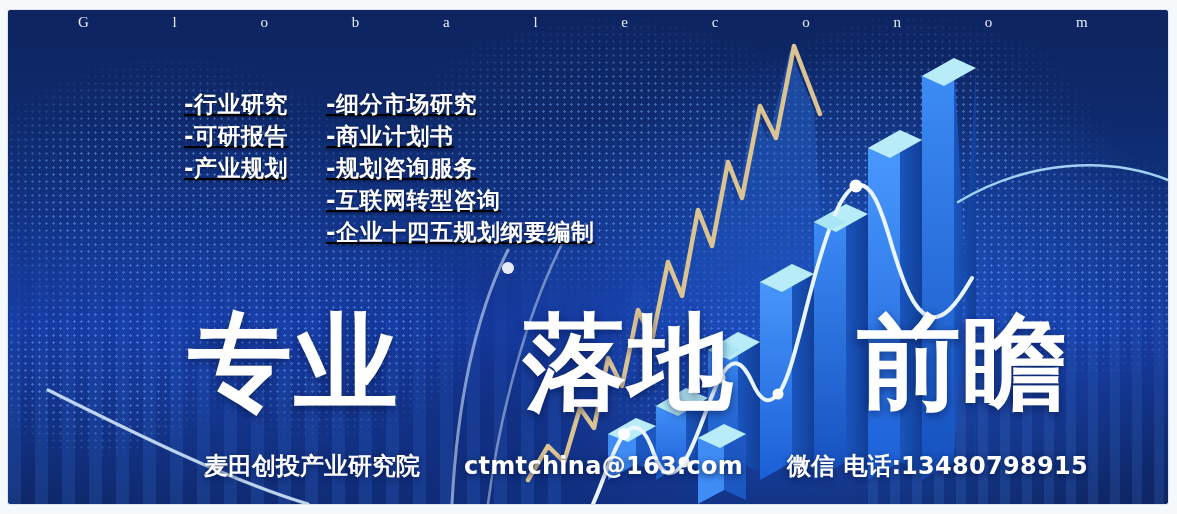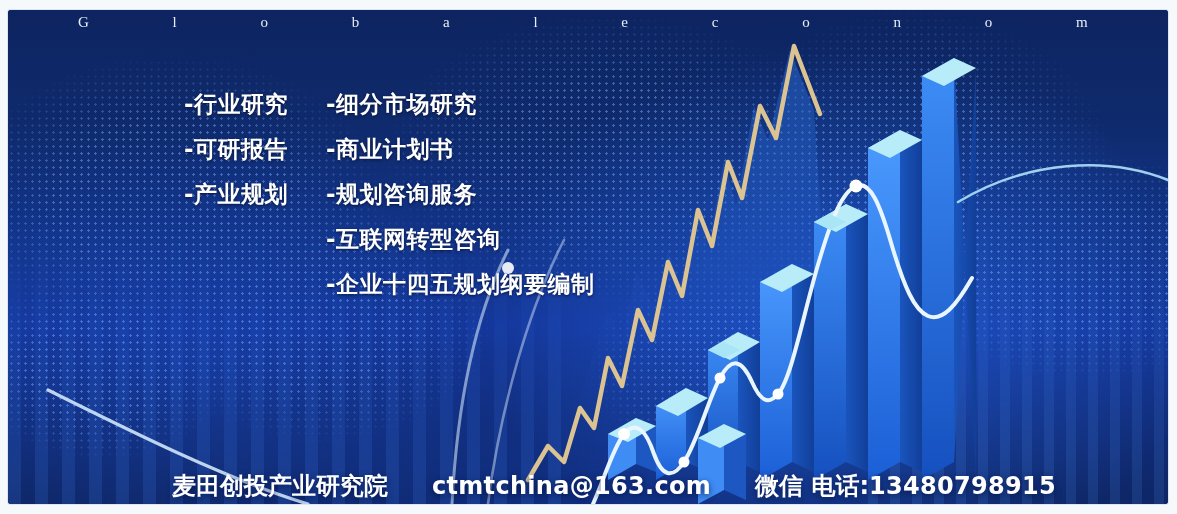--- a/index.html
+++ b/index.html
@@ -96,21 +96,21 @@
     letter-spacing:40px;
     white-space:nowrap;
     font-family:"Liberation Serif","DejaVu Serif",serif;
   }
 
   #bullets{
     position:absolute;left:176px;top:80px;
     display:flex;
     gap:38px;
   }
-  .bul-col{display:flex;flex-direction:column;gap:16px;}
+  .bul-col{display:flex;flex-direction:column;gap:3px;text-decoration:underline;}
   .bul{
     color:#ffffff;
     font-size:23px;
     line-height:29px;
     font-weight:700;
     white-space:nowrap;
     text-shadow:0 1px 3px rgba(0,10,40,.75);
     letter-spacing:.5px;
   }
 
@@ -120,28 +120,27 @@
     font-size:104px;
     line-height:104px;
     font-weight:700;
     white-space:nowrap;
     letter-spacing:2px;
     text-shadow:0 3px 10px rgba(0,15,60,.55);
   }
   #headline .gap{display:inline-block;width:46px;}
 
   #footline{
-    position:absolute;left:164px;top:440px;
+    position:absolute;left:196px;top:440px;
     display:flex;align-items:center;
     white-space:nowrap;
     color:#ffffff;
     font-size:24px;
     font-weight:700;
     text-shadow:0 2px 6px rgba(0,15,60,.7);
-    margin-top:20px;
   }
   #footline .sp1{display:inline-block;width:44px;}
   #footline .sp2{display:inline-block;width:44px;}
   #footline .mail{font-weight:700;letter-spacing:.3px;}
   #footline .phone{font-weight:700;letter-spacing:.3px;}
 </style>
 </head>
 <body>
 
 <div id="banner">
@@ -269,20 +268,27 @@
       </div>
       <div class="bul-col">
         <div class="bul cjk">-细分市场研究</div>
         <div class="bul cjk">-商业计划书</div>
         <div class="bul cjk">-规划咨询服务</div>
         <div class="bul cjk">-互联网转型咨询</div>
         <div class="bul cjk">-企业十四五规划纲要编制</div>
       </div>
     </div>
 
+    <div id="headline" class="cjk">
+      <span>专业</span>
+      <span class="gap"></span>
+      <span>落地</span>
+      <span class="gap"></span>
+      <span>前瞻</span>
+    </div>
 
     <div id="footline" class="cjk">
       <span>麦田创投产业研究院</span>
       <span class="sp1"></span>
       <span class="mail">ctmtchina@163.com</span>
       <span class="sp2"></span>
       <span>微信 电话:</span>
       <span class="phone">13480798915</span>
     </div>
 

